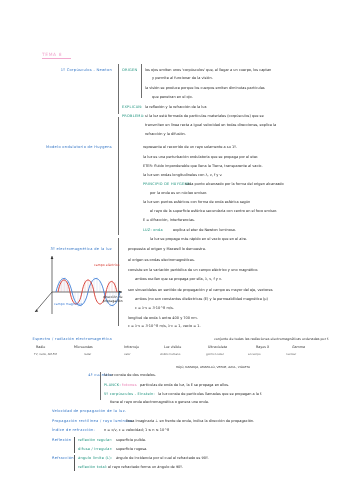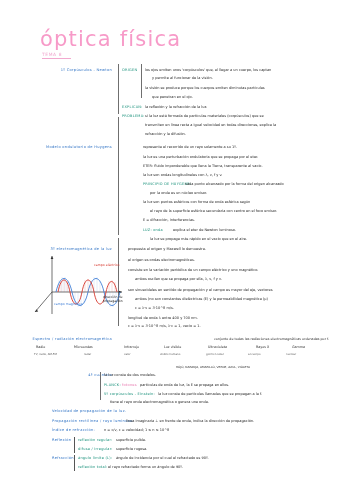--- a/index.html
+++ b/index.html
@@ -63,21 +63,20 @@
   .spec{position:absolute;font-size:3.3px;white-space:nowrap;color:#2b2b2b;}
 
   
   .brace{position:absolute;width:0.8px;background:#555;}
 </style>
 </head>
 <body>
 
 <div class="page">
 
-  <div class="title">óptica física</div>
   <div class="subtitle">TEMA 8</div>
   <div class="title-rule"></div>
 
   <div class="vrule" style="left:118px;top:64px;height:50px;"></div>
   <div class="vrule" style="left:141px;top:64px;height:34px;"></div>
   <div class="vrule" style="left:118px;top:117px;height:118px;"></div>
   <div class="vrule" style="left:118px;top:238px;height:88px;"></div>
 
   <div class="ink lcol hdr" style="top:68px;">1º Corpúsculos - Newton</div>
   <div class="ink key" style="left:122px;top:68px;">ORIGEN</div>

